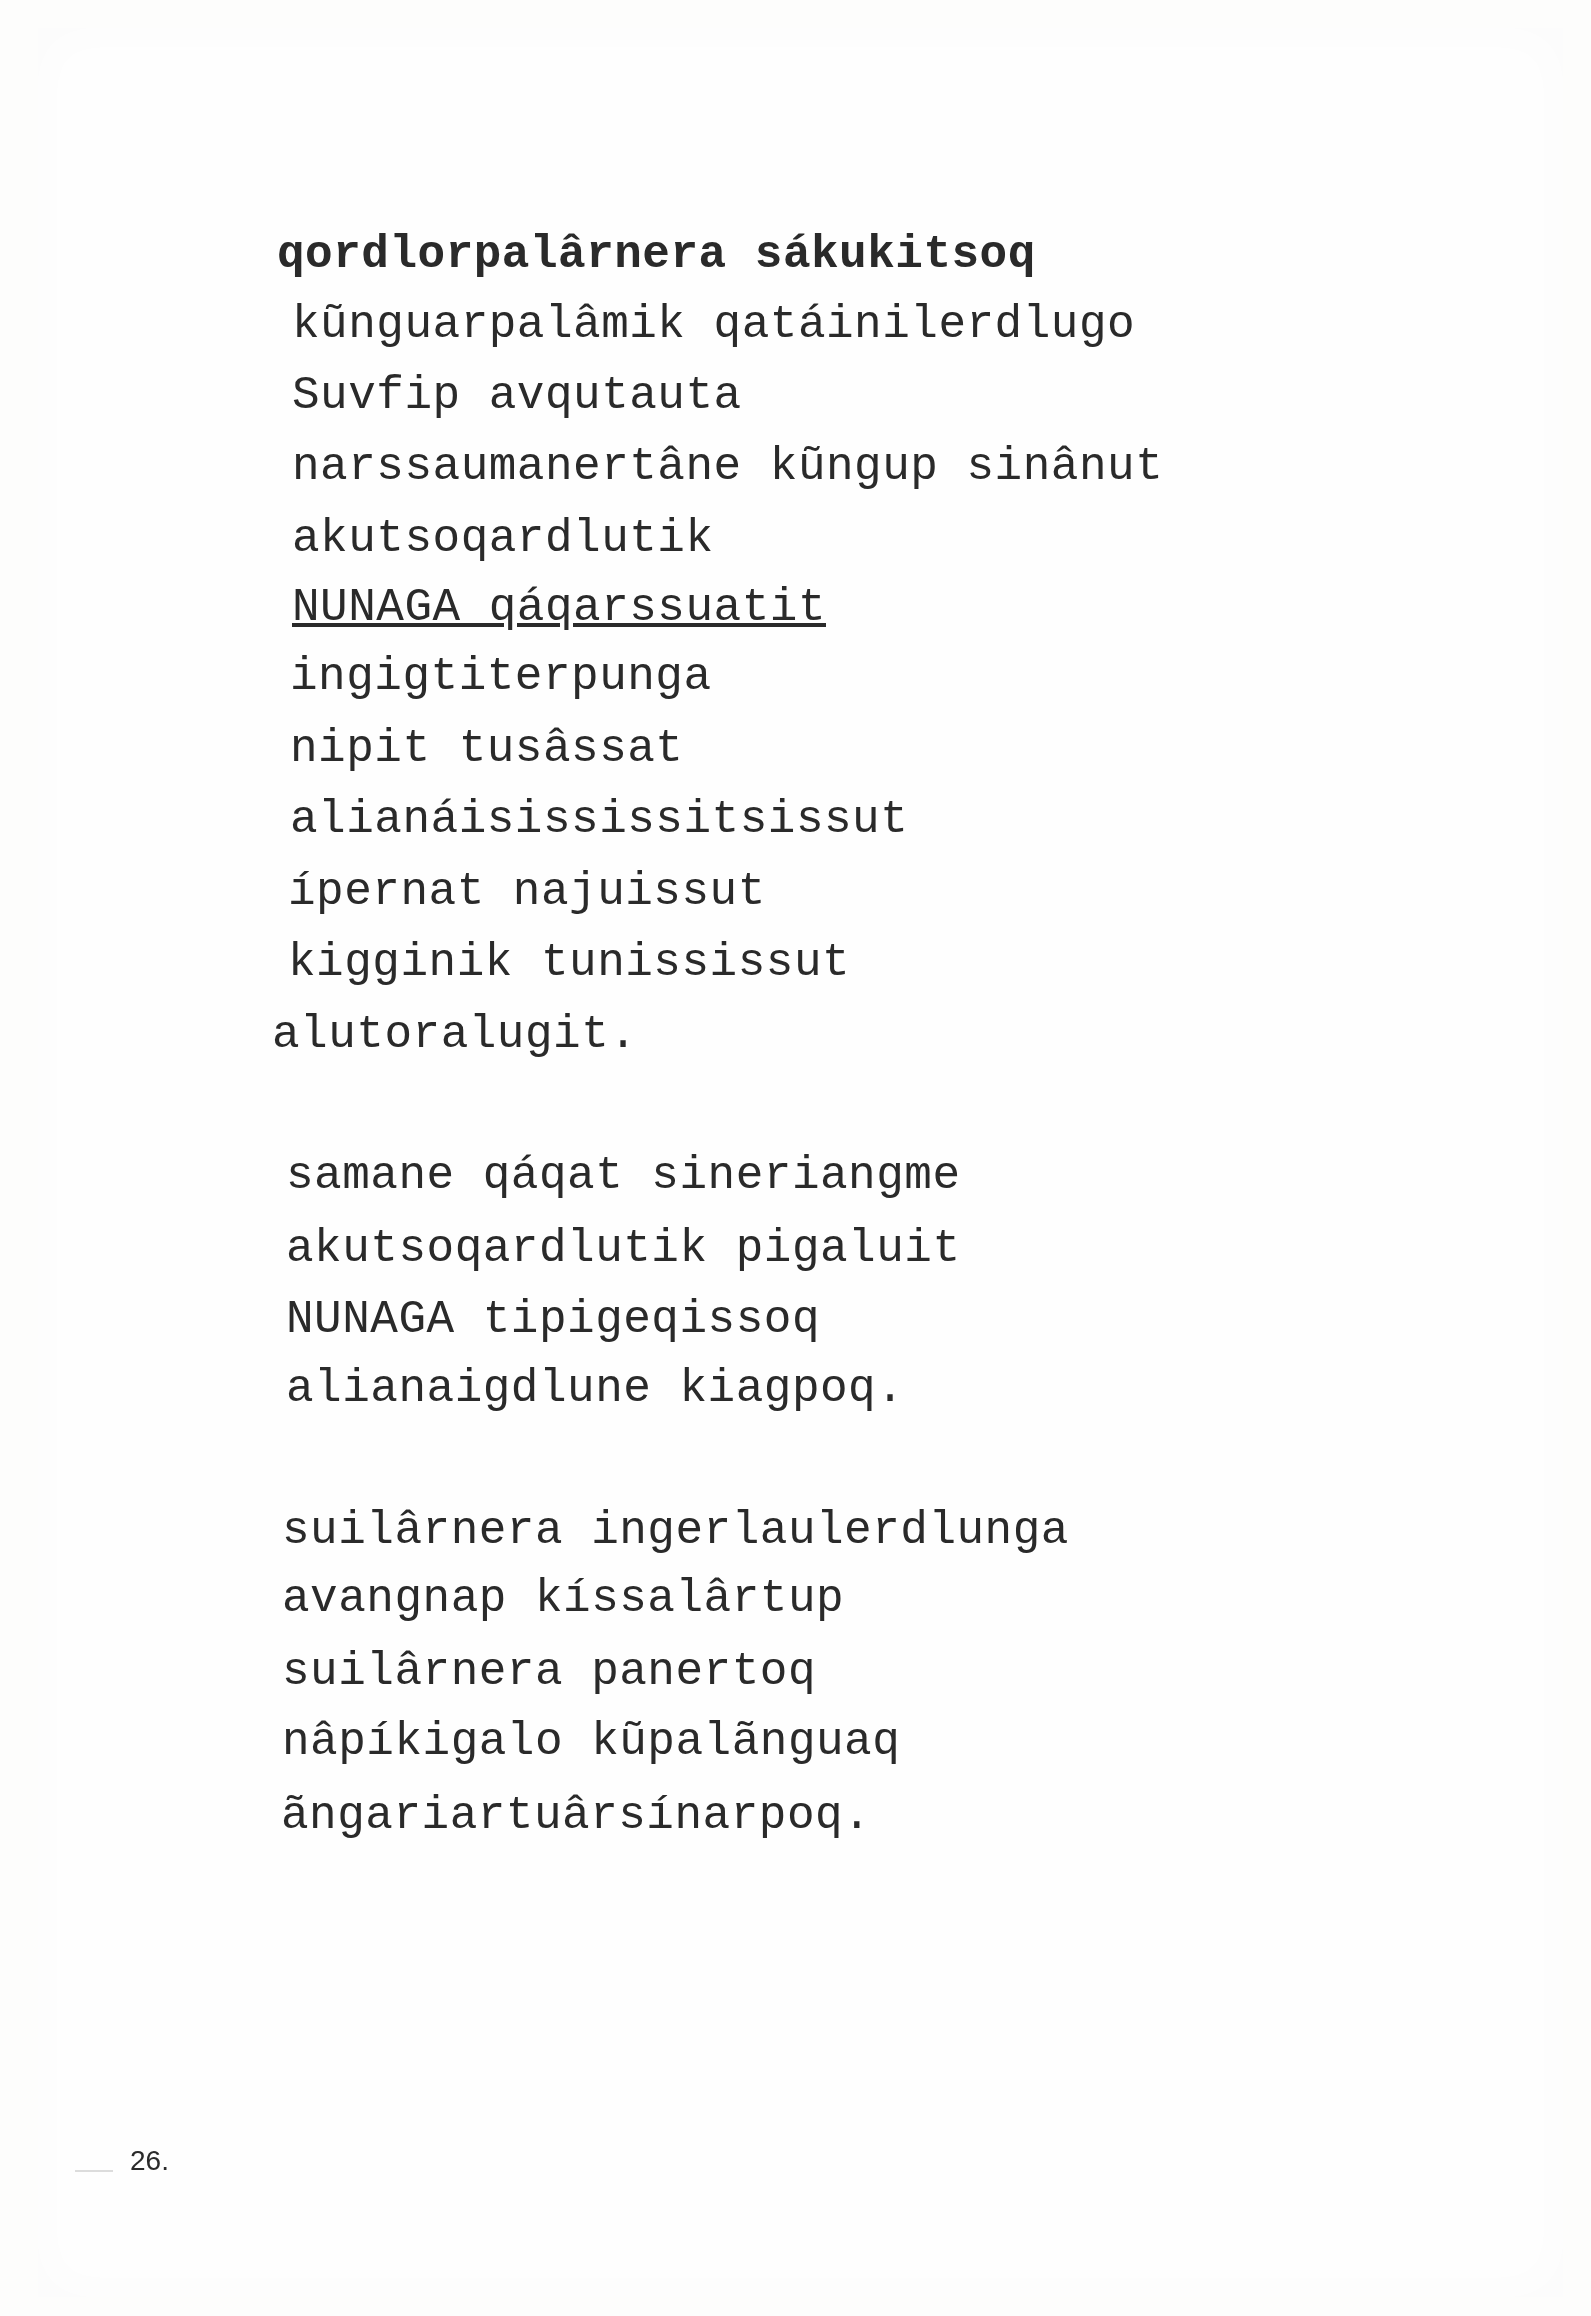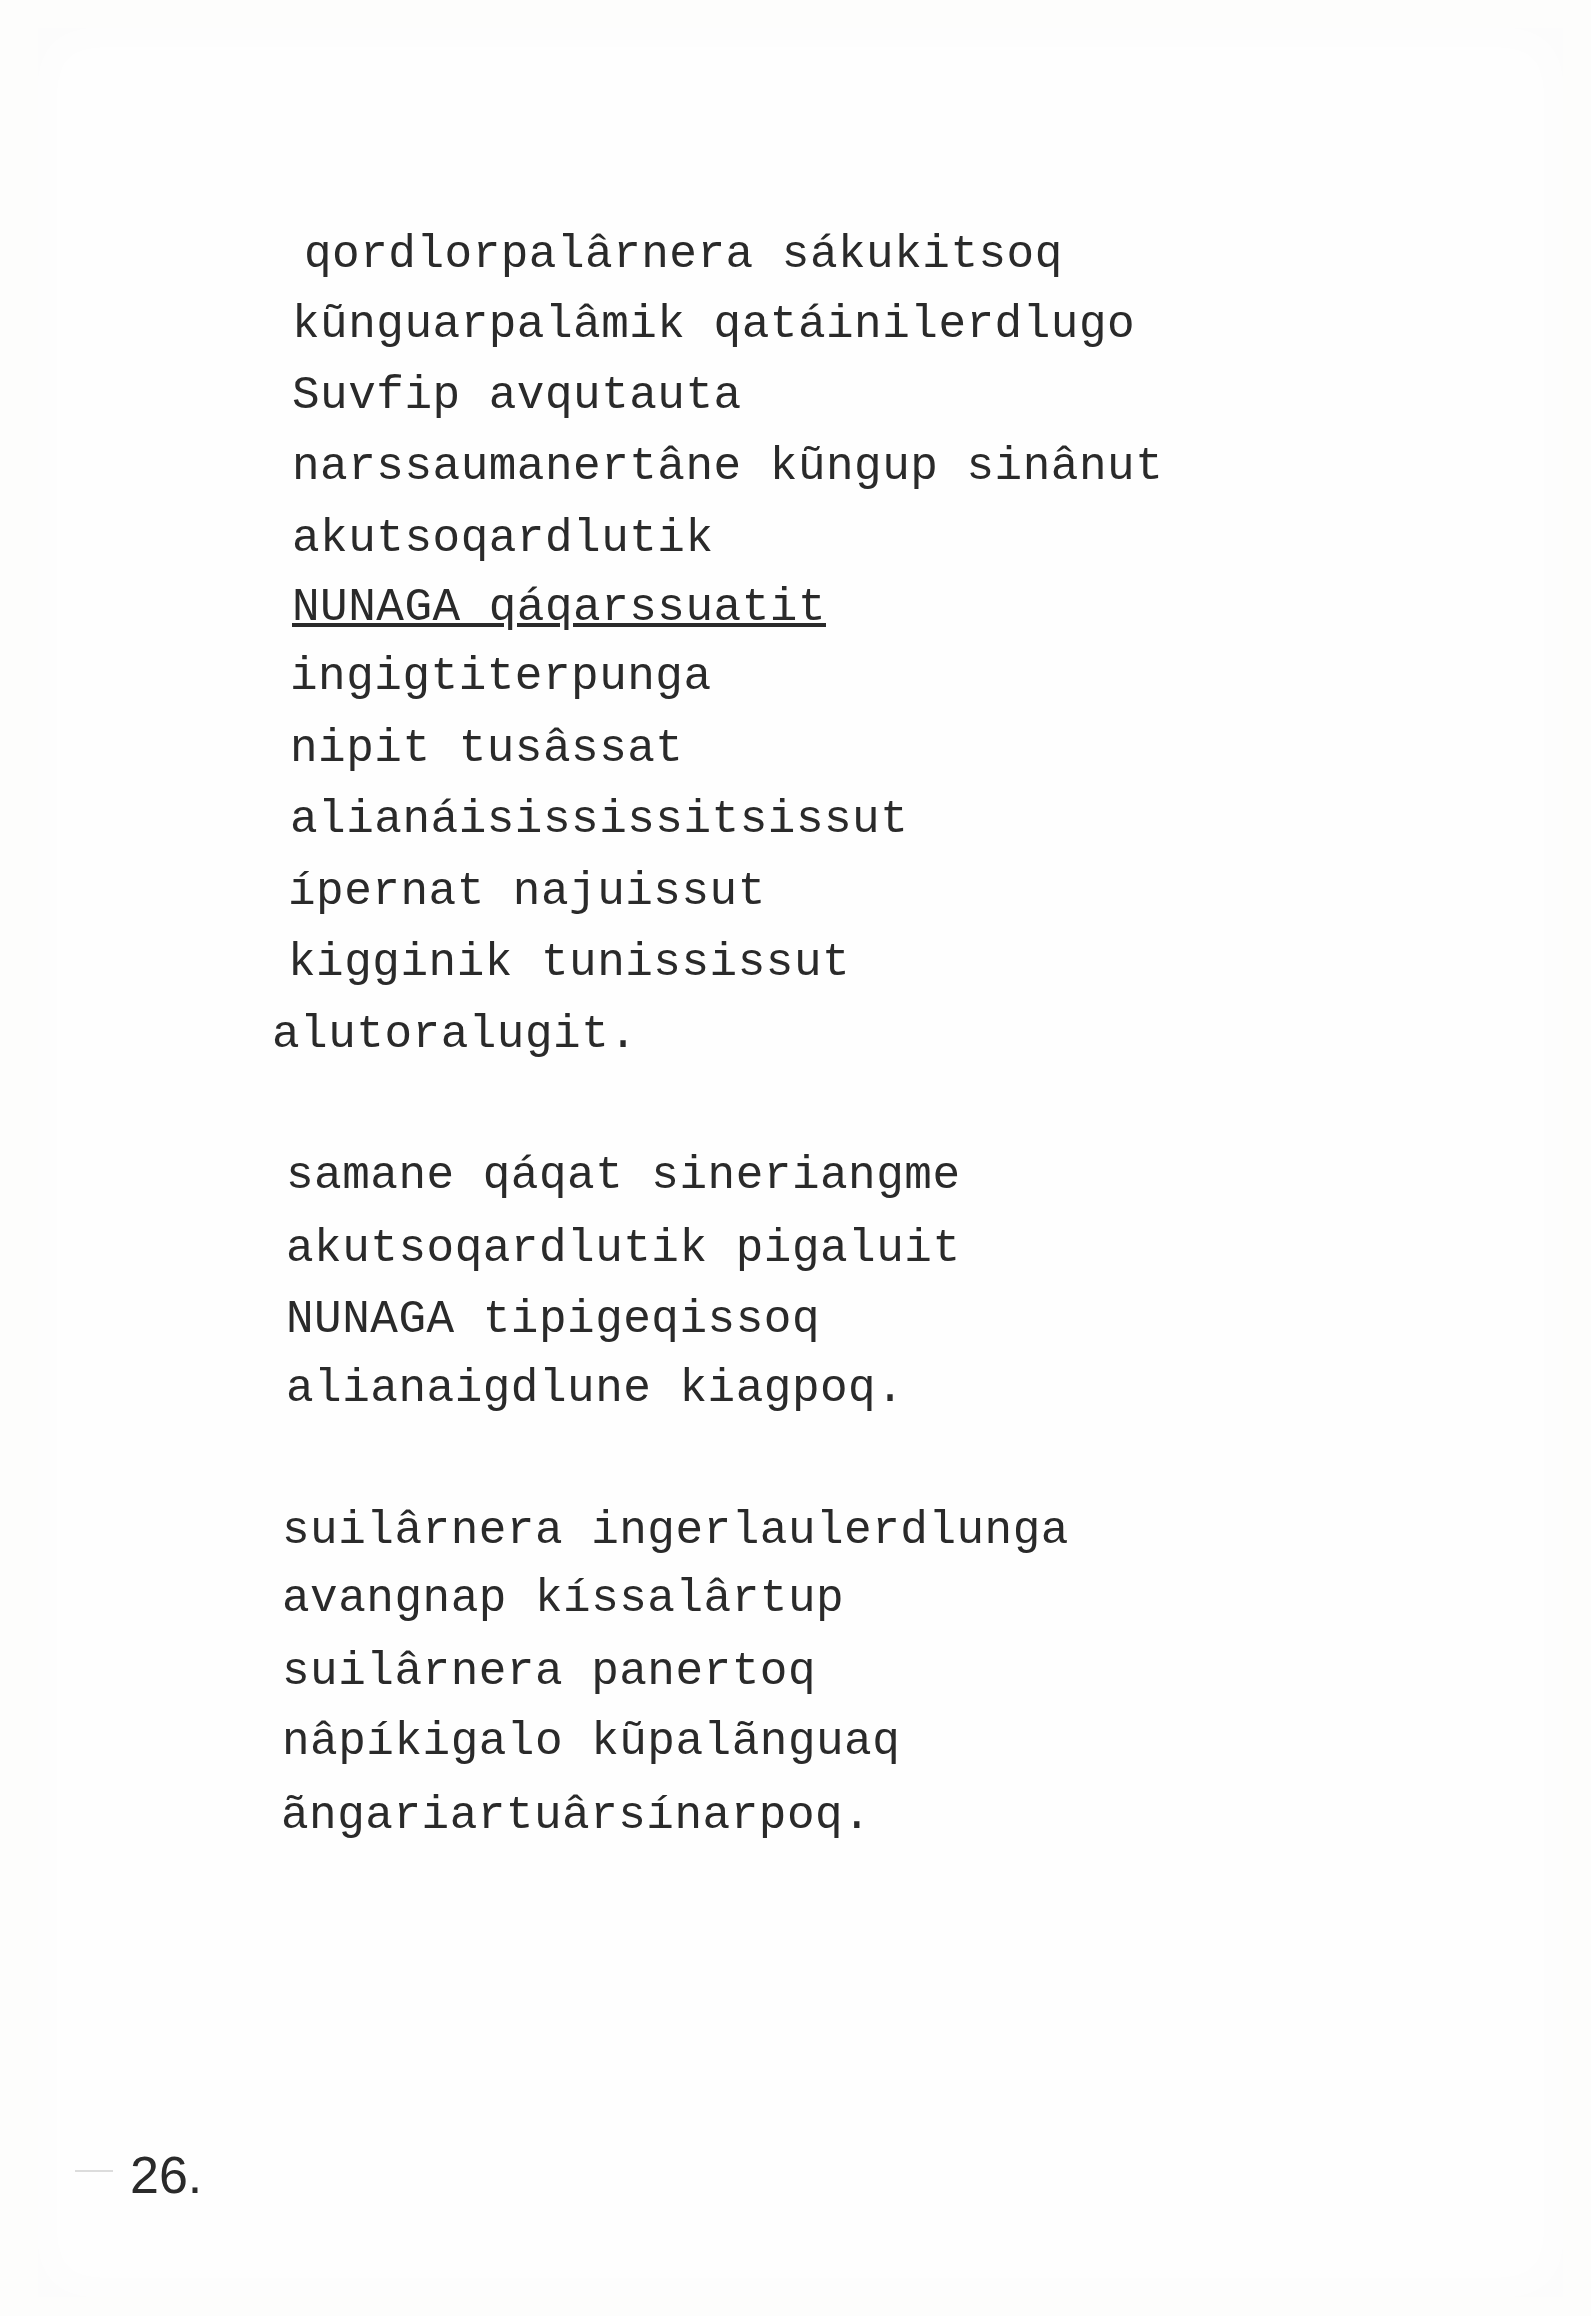--- a/index.html
+++ b/index.html
@@ -35,40 +35,40 @@
       font-size: 46px;
       line-height: 1;
       white-space: pre;
       letter-spacing: 0.5px;
     }
     .page-number {
       position: absolute;
       left: 130px;
       top: 2145px;
       font-family: "Liberation Sans", "DejaVu Sans", sans-serif;
-      font-size: 52px;
+      font-size: 28px;
       color: #2a2a2a;
     }
     .dash {
       position: absolute;
       left: 75px;
       top: 2170px;
       width: 38px;
       height: 1.9px;
       background: #dcdcdc;
     }
   </style>
 </head>
 <body>
 
 <div class="page">
   <div class="poem">
 
     <div>
-      <div class="line" style="left:304px;top:232px;">qordlorpalârnera sákukitsoq</div>
+      <div class="line" style="left:277px;top:232px;font-weight:bold;">qordlorpalârnera sákukitsoq</div>
       <div class="line" style="left:292px;top:302px;">kũnguarpalâmik qatáinilerdlugo</div>
       <div class="line" style="left:292px;top:373px;">Suvfip avqutauta</div>
       <div class="line" style="left:292px;top:444px;">narssaumanertâne kũngup sinânut</div>
       <div class="line" style="left:292px;top:516px;">akutsoqardlutik</div>
       <div class="line" style="left:292px;top:585px;text-decoration:underline;">NUNAGA qáqarssuatit</div>
       <div class="line" style="left:290px;top:654px;">ingigtiterpunga</div>
       <div class="line" style="left:290px;top:726px;">nipit tusâssat</div>
       <div class="line" style="left:290px;top:797px;">alianáisississitsissut</div>
       <div class="line" style="left:288px;top:869px;">ípernat najuissut</div>
       <div class="line" style="left:288px;top:940px;">kigginik tunississut</div>

